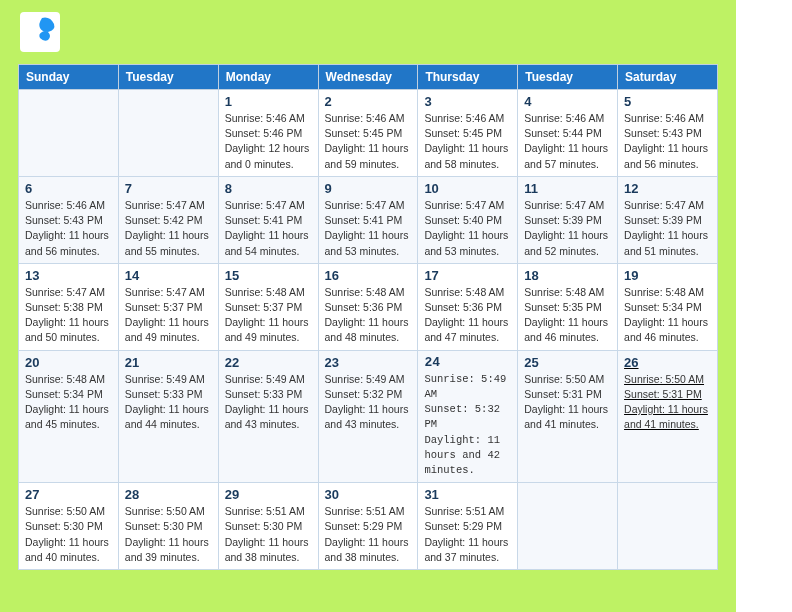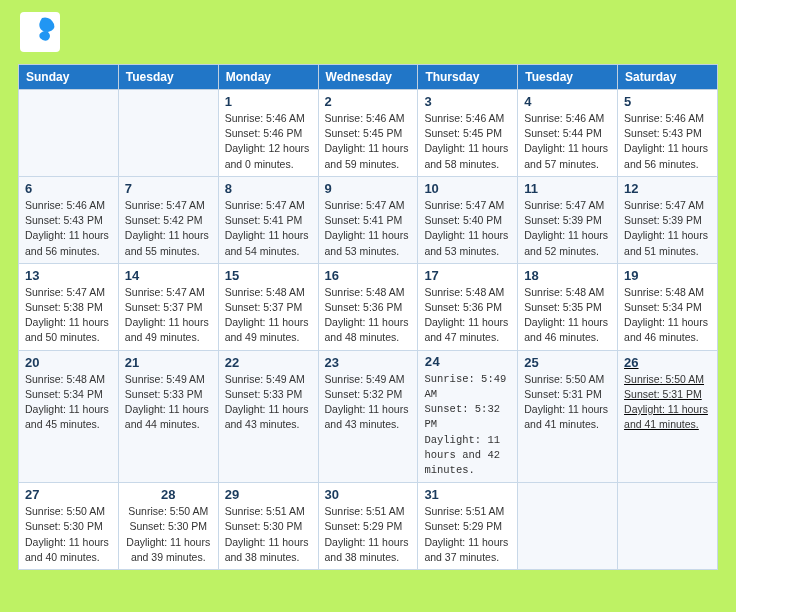--- a/index.html
+++ b/index.html
@@ -240,21 +240,21 @@
           <td style="background: rgb(245, 248, 252); text-decoration: underline;">
             <span class="day-num">26</span>
             <div class="day-detail">Sunrise: 5:50 AM<br>Sunset: 5:31 PM<br>Daylight: 11 hours and 41 minutes.</div>
           </td>
         </tr>
         <tr>
           <td style="background: rgb(255, 255, 255);">
             <span class="day-num">27</span>
             <div class="day-detail">Sunrise: 5:50 AM<br>Sunset: 5:30 PM<br>Daylight: 11 hours and 40 minutes.</div>
           </td>
-          <td style="background: rgb(255, 255, 255); text-align: center;">
+          <td style="background: rgb(255, 255, 255);">
             <span class="day-num">28</span>
             <div class="day-detail">Sunrise: 5:50 AM<br>Sunset: 5:30 PM<br>Daylight: 11 hours and 39 minutes.</div>
           </td>
           <td style="background: rgb(255, 255, 255);">
             <span class="day-num">29</span>
             <div class="day-detail">Sunrise: 5:51 AM<br>Sunset: 5:30 PM<br>Daylight: 11 hours and 38 minutes.</div>
           </td>
           <td style="background: rgb(255, 255, 255); margin-top: 15px;">
             <span class="day-num">30</span>
             <div class="day-detail">Sunrise: 5:51 AM<br>Sunset: 5:29 PM<br>Daylight: 11 hours and 38 minutes.</div>

